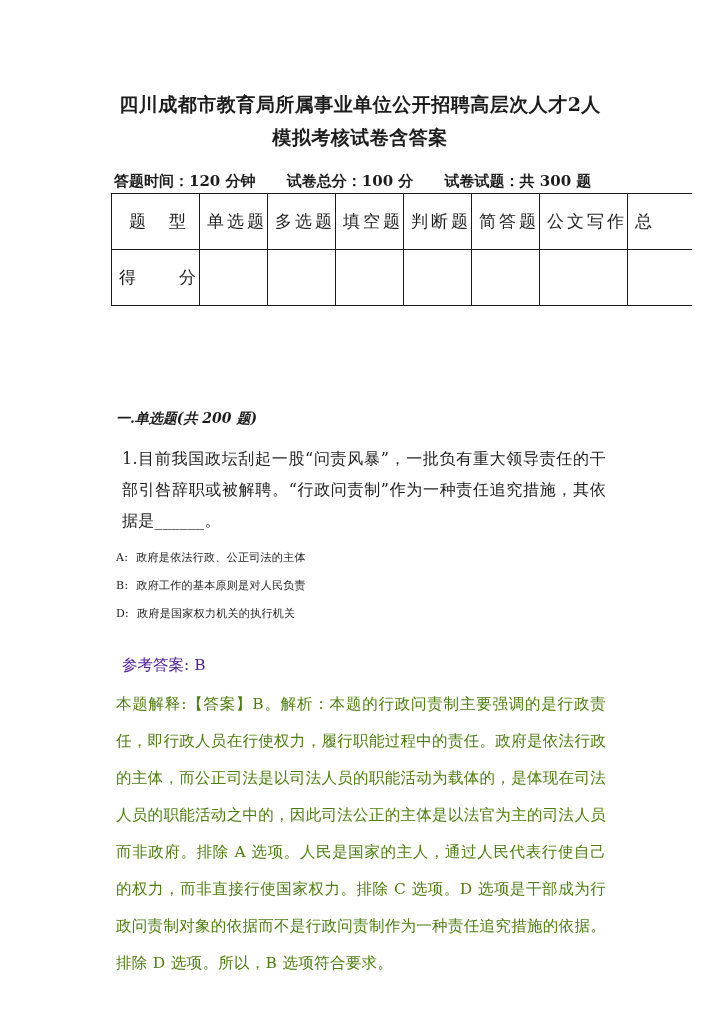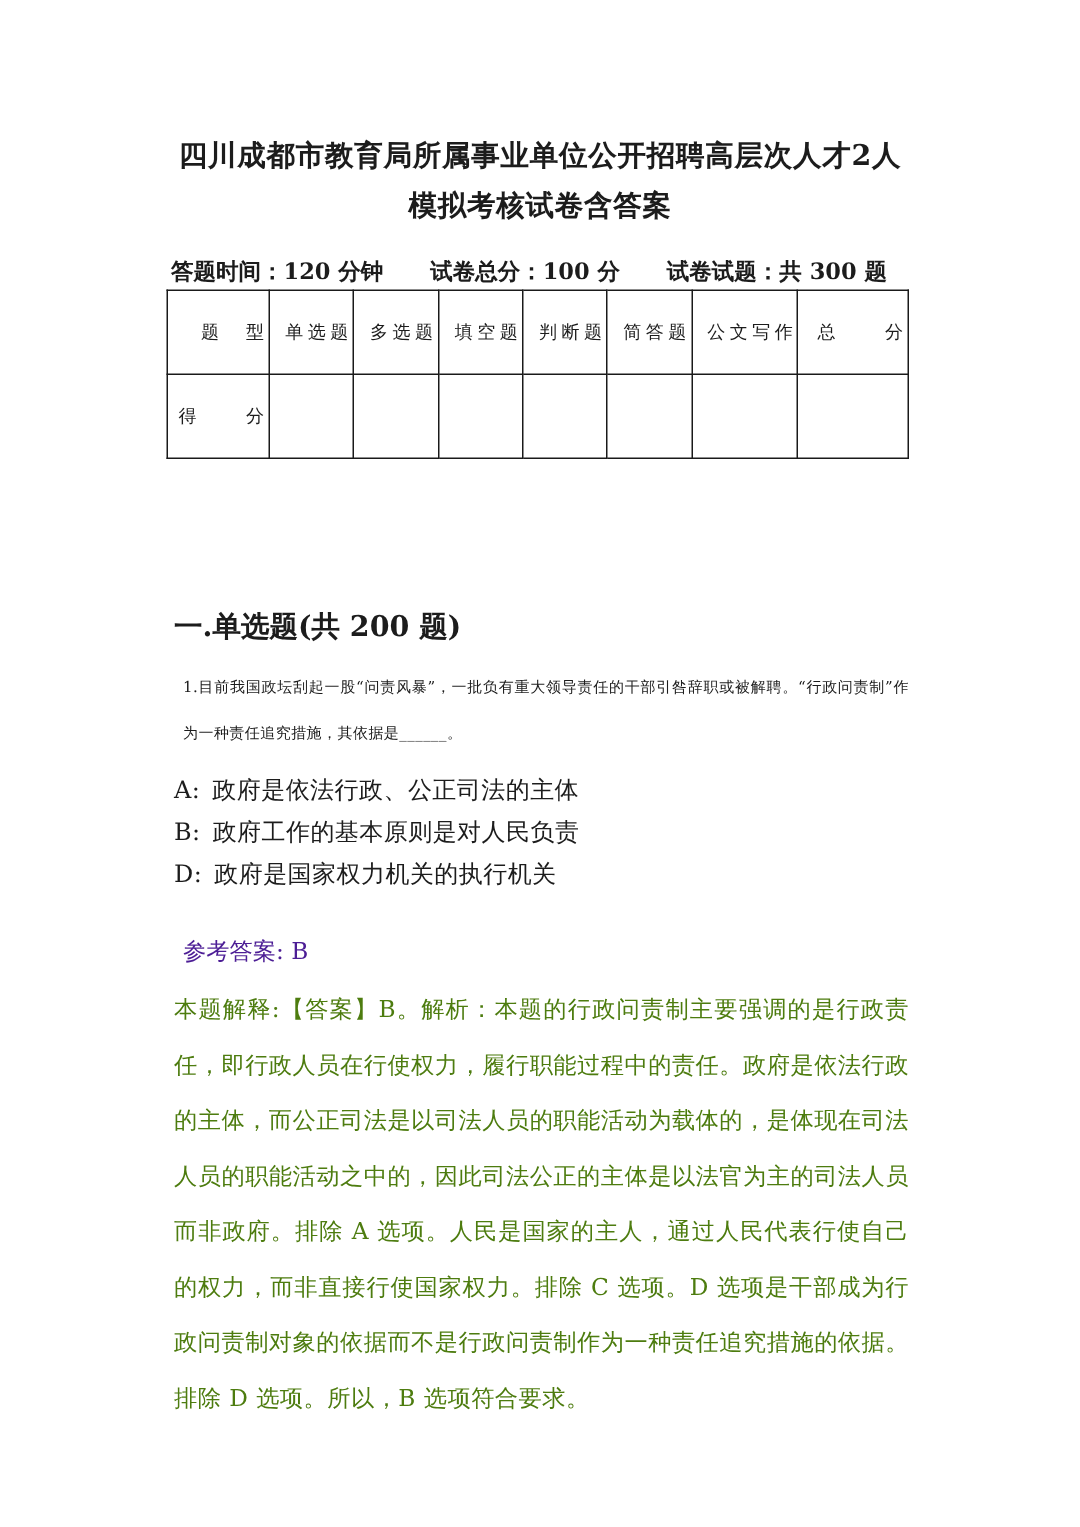--- a/index.html
+++ b/index.html
@@ -54,49 +54,50 @@
   .name-line .gap { display: inline-block; width: 48px; }
 
   table.score-table {
     border-collapse: collapse;
     margin: 1px 0 0 -3px;
     table-layout: fixed;
   }
   table.score-table td {
     border: 1.5px solid #1a1a1a;
     height: 56px;
-    text-align: right;
+    text-align: center;
     vertical-align: middle;
-    font-size: 12px;
+    font-size: 17px;
     letter-spacing: 3px;
     padding-left: 7px;
     white-space: nowrap;
     overflow: hidden;
   }
 
   .section-heading {
     margin-top: 99px;
-    font-size: 19px;
+    font-size: 14px;
     font-weight: bold;
     line-height: 26px;
     margin-left: 2px;
+    font-style: italic;
   }
 
   .question-text {
     margin-top: 12px;
-    font-size: 10px;
+    font-size: 16px;
     line-height: 31px;
     text-align: justify;
     margin-left: 8px;
     letter-spacing: 0.3px;
   }
 
   .options { margin-top: 8px; margin-left: 2px; }
   .option {
-    font-size: 16px;
+    font-size: 11px;
     line-height: 28px;
     letter-spacing: 0.3px;
   }
   .option .opt-label { margin-right: 8px; }
 
   .answer-line {
     margin-top: 25px;
     margin-left: 8px;
     font-size: 15.5px;
     line-height: 24px;

